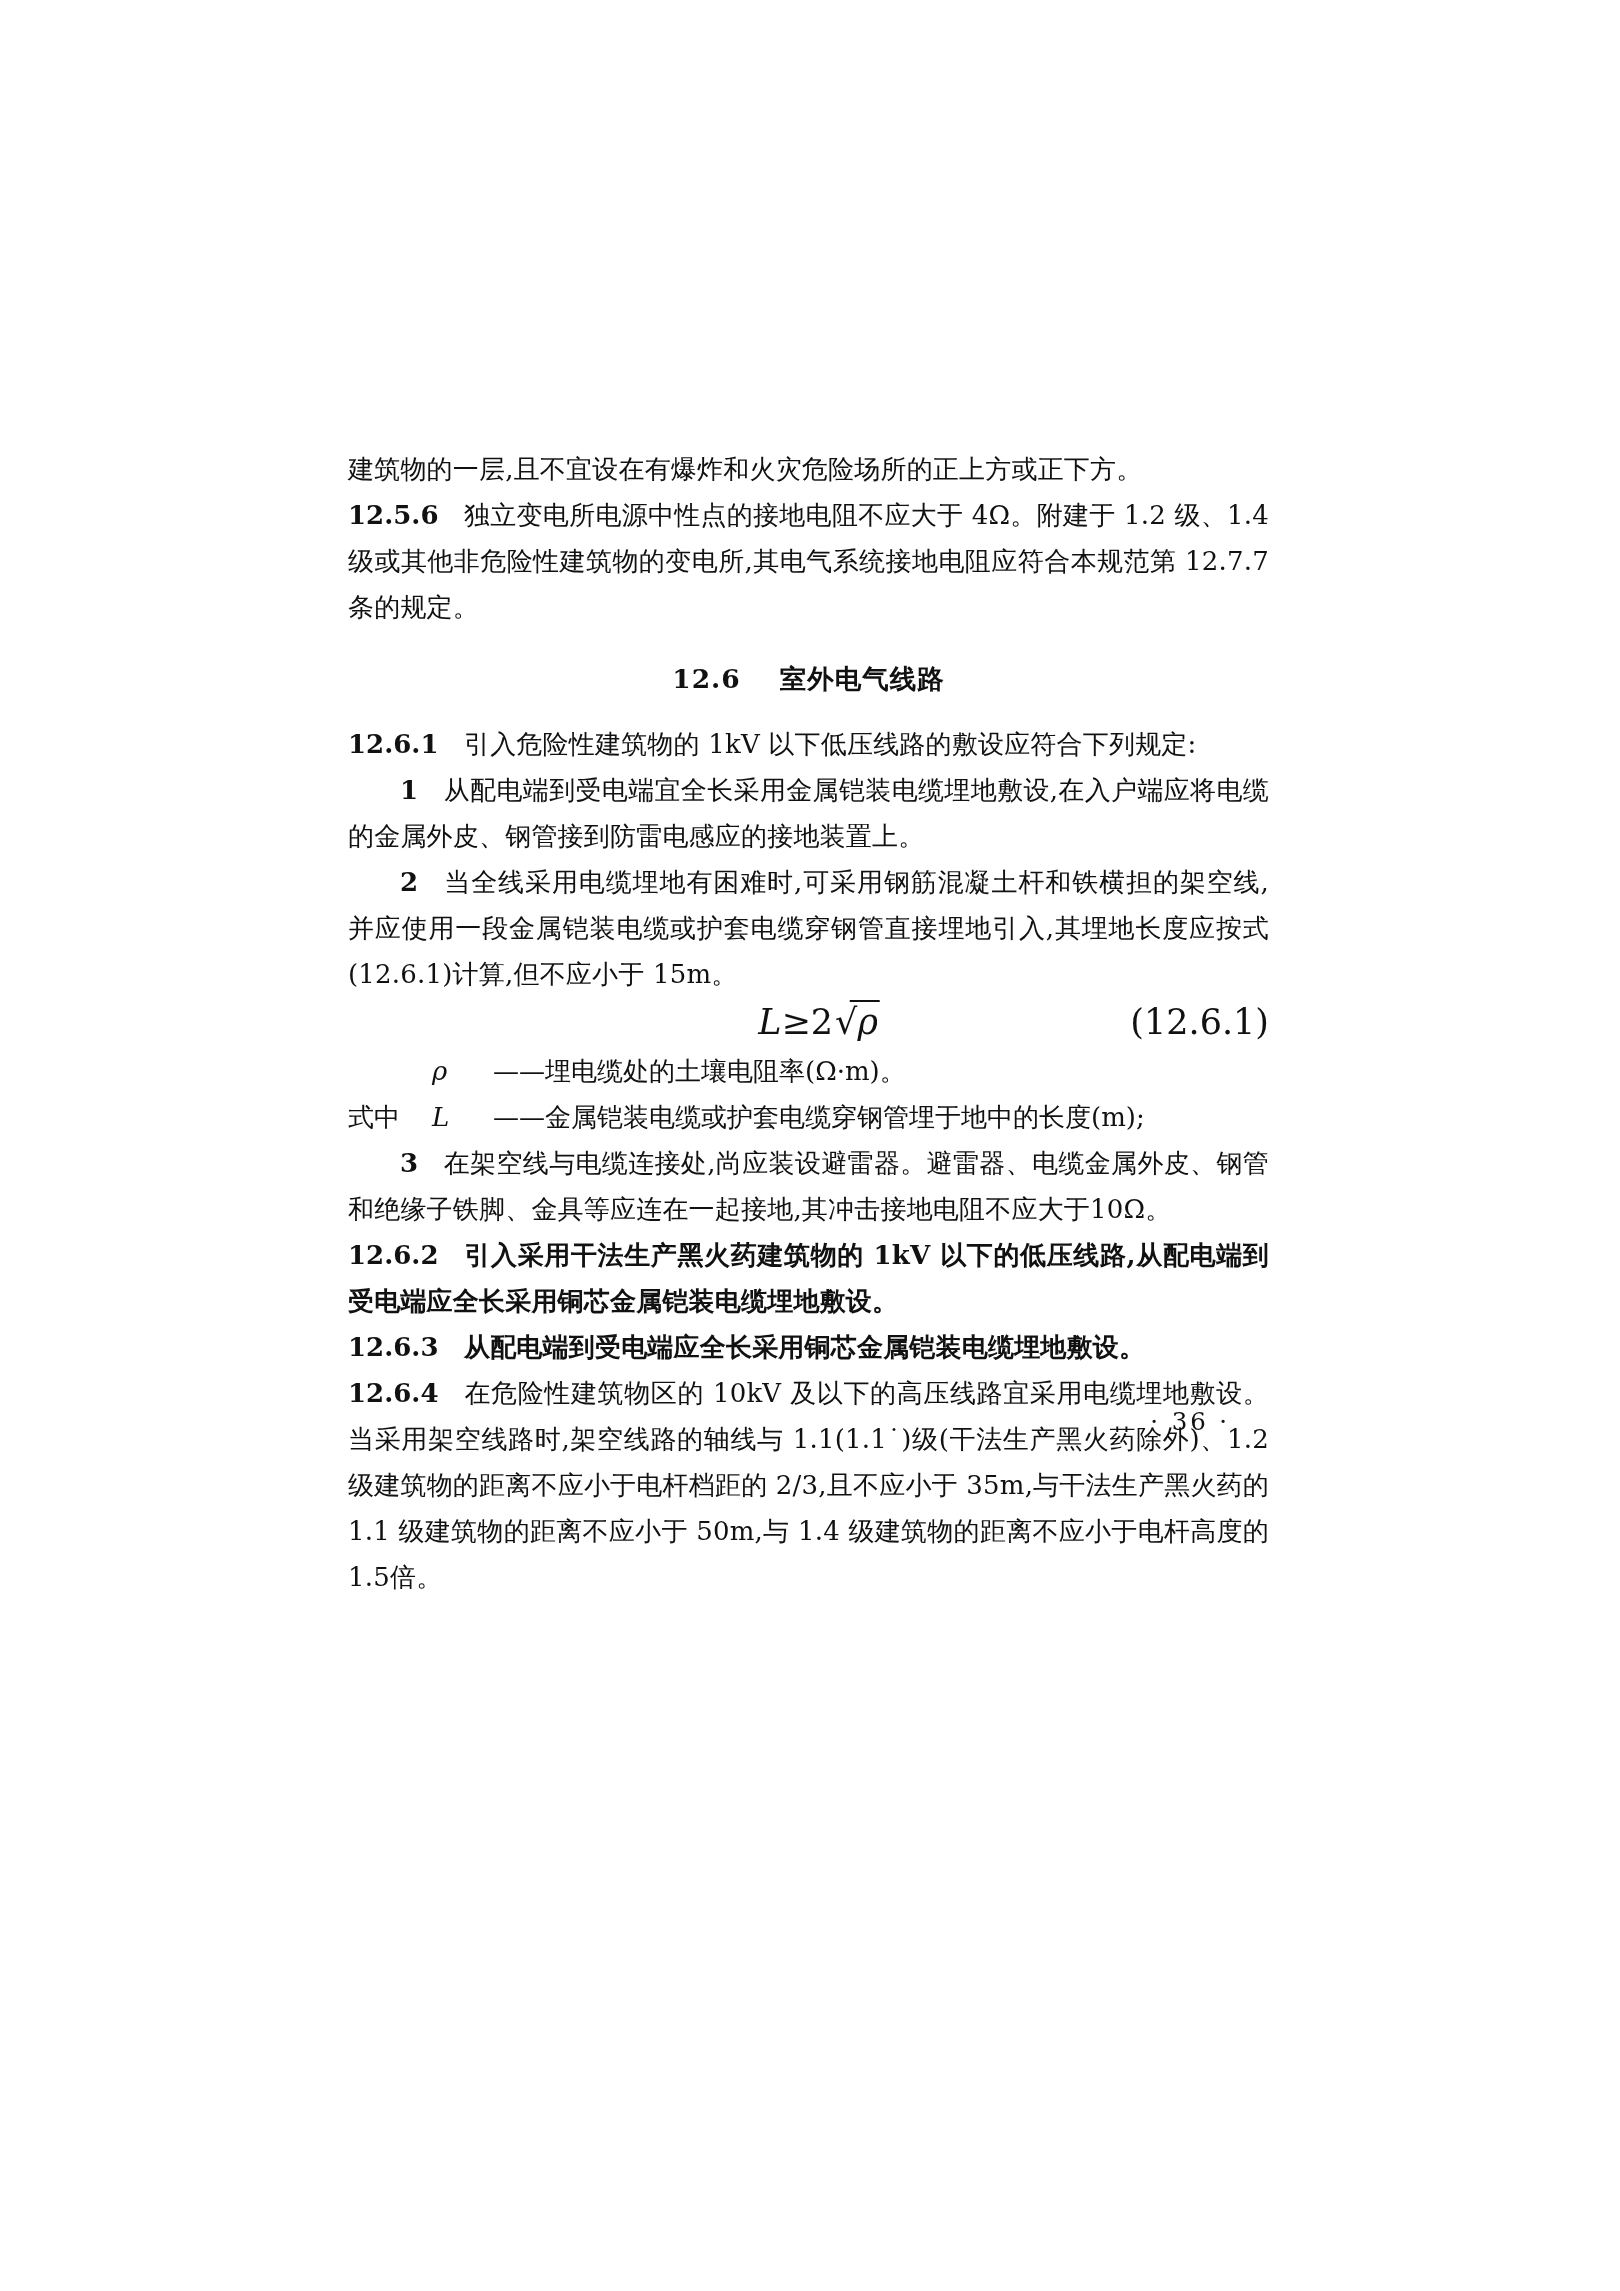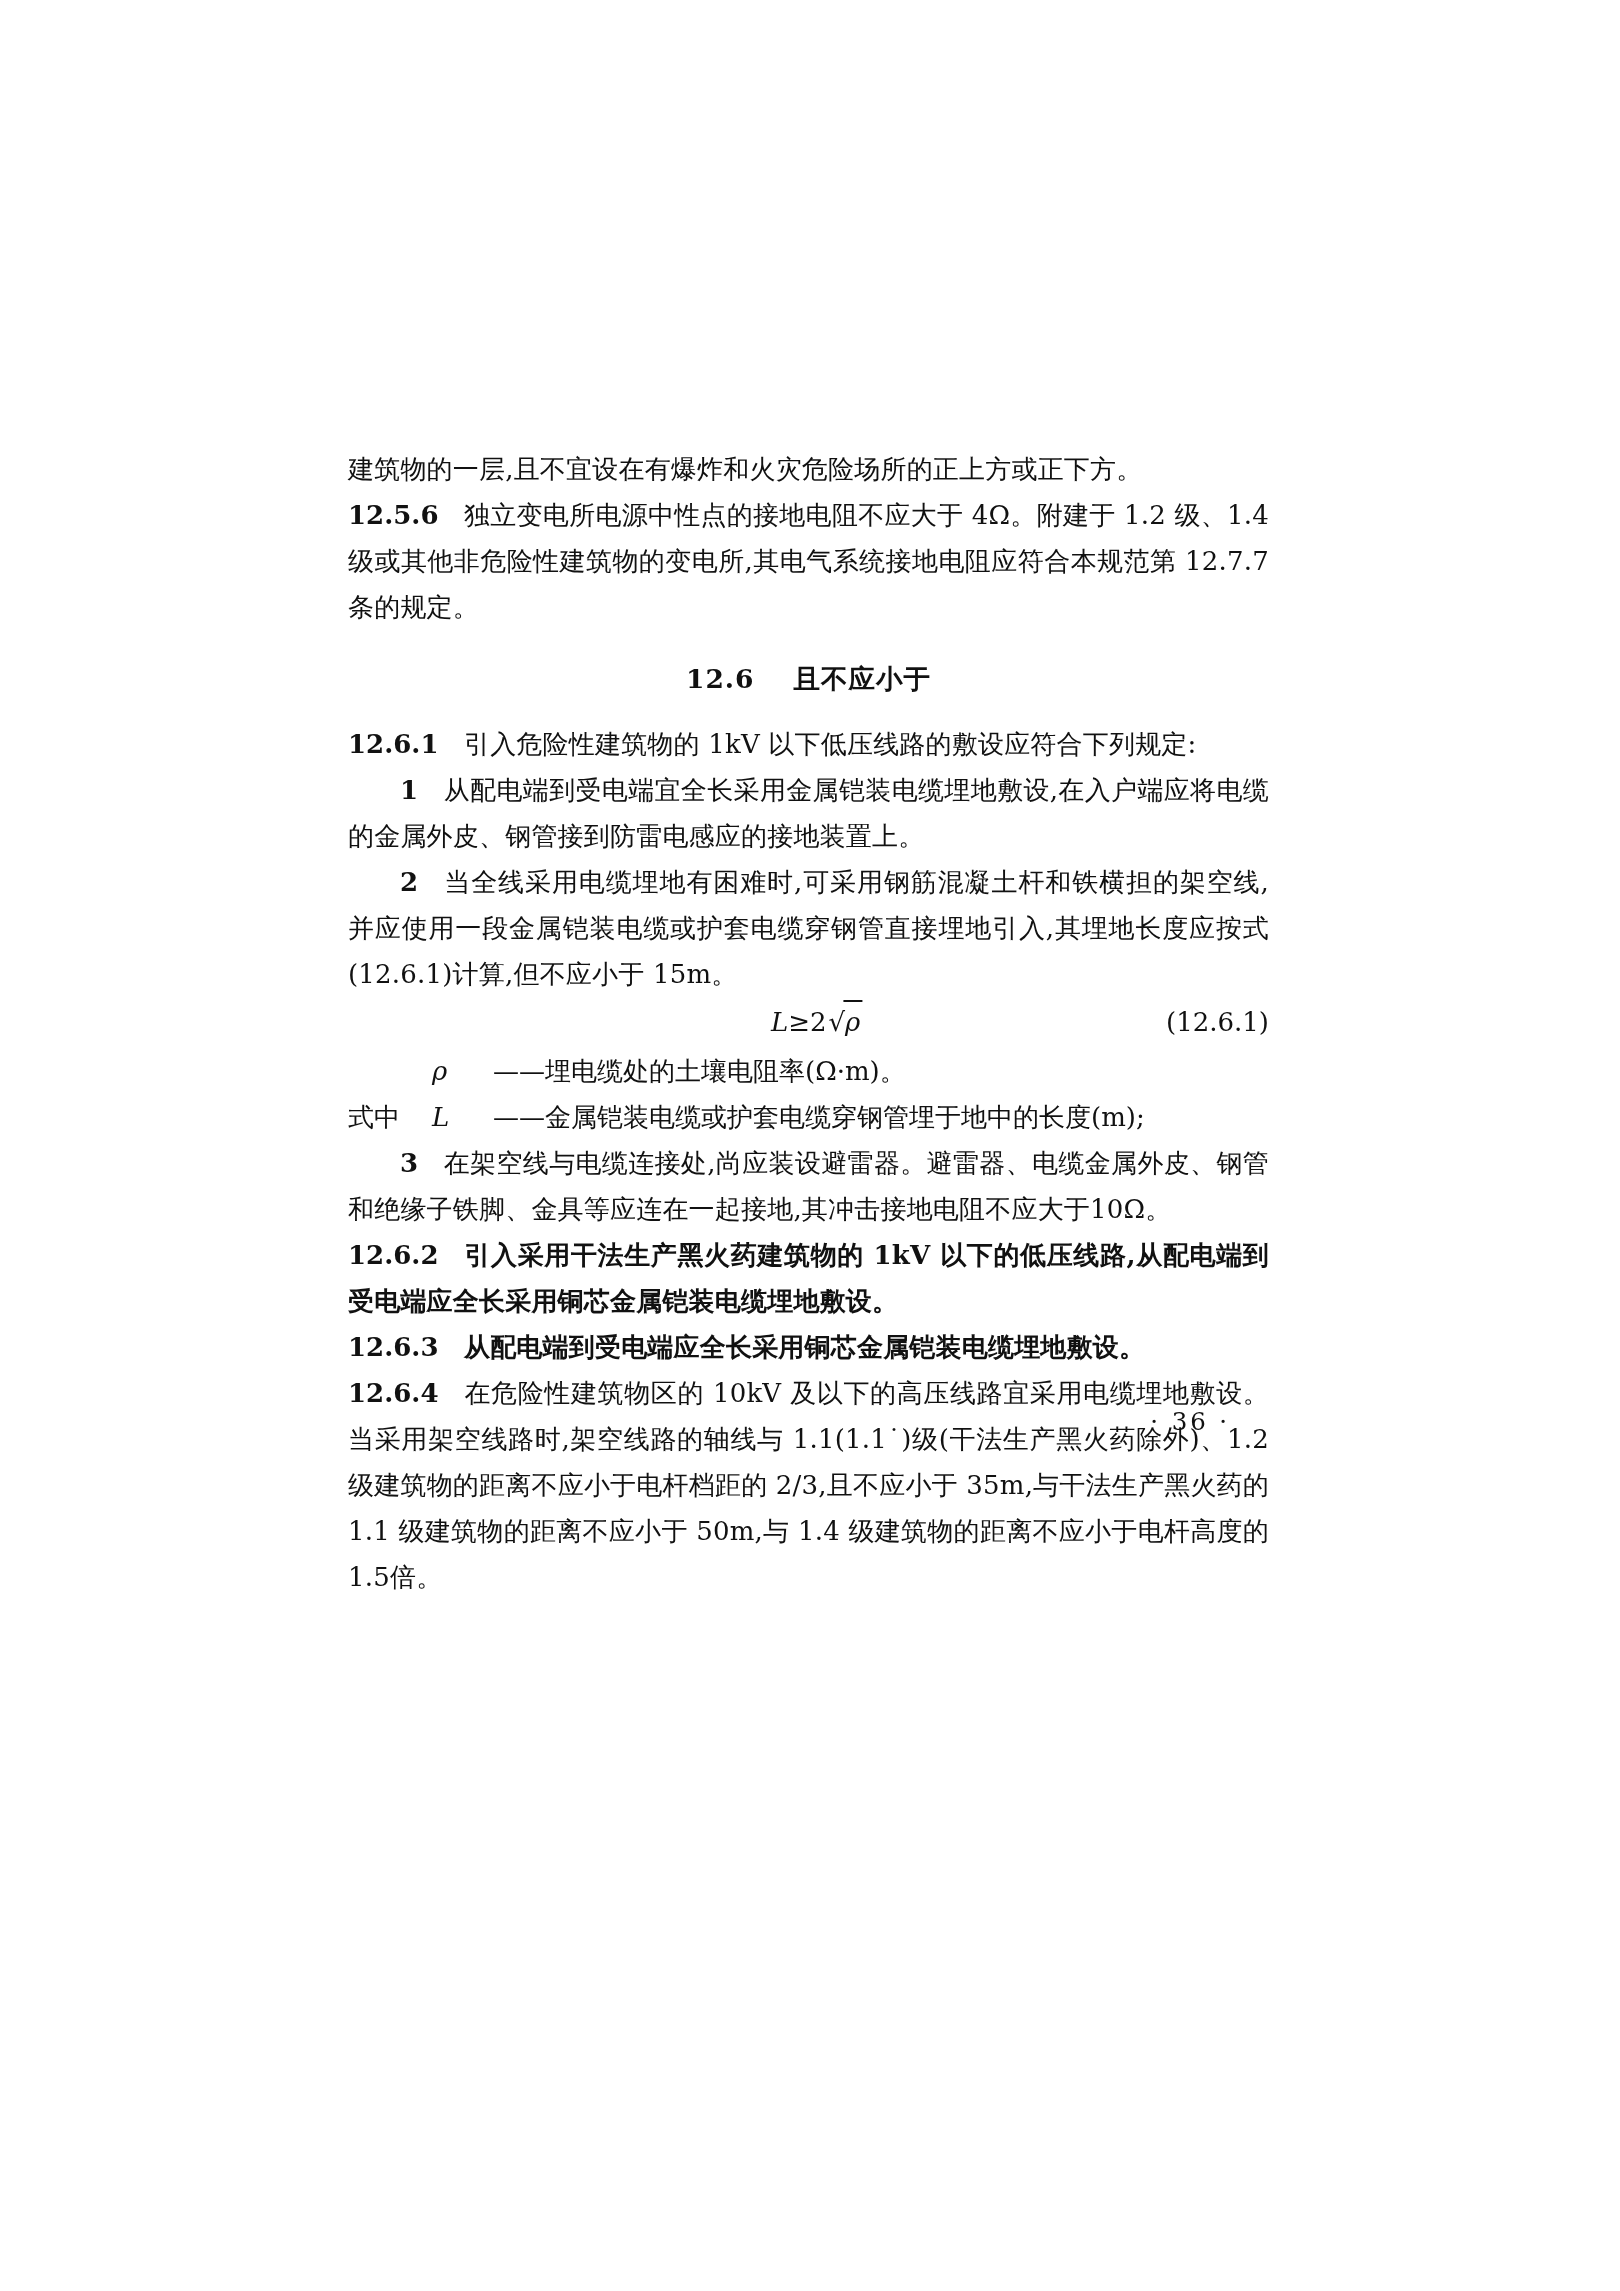--- a/index.html
+++ b/index.html
@@ -55,21 +55,21 @@
   .section-head .sec-num {
     margin-right: 39px;
   }
   .bold-para {
     font-weight: bold;
   }
   .formula-row {
     position: relative;
     height: 51px;
     line-height: 51px;
-    font-size: 26px;
+    font-size: 35px;
     text-align: right;
   }
   .formula-body {
     position: absolute;
     left: 50%;
     transform: translateX(-42%);
     font-family: "DejaVu Serif", "Liberation Serif", serif;
     white-space: nowrap;
   }
   .formula-num {
@@ -133,21 +133,21 @@
 
     <p class="para cont">
       <span>建筑物的一层,且不宜设在有爆炸和火灾危险场所的正上方或正下方。</span>
     </p>
 
     <p class="para">
       <span class="num">12.5.6</span><span class="gap"></span><span>独立变电所电源中性点的接地电阻不应大于 4Ω。附建于 1.2 级、1.4 级或其他非危险性建筑物的变电所,其电气系统接地电阻应符合本规范第 12.7.7 条的规定。</span>
     </p>
 
     <div class="section-head">
-      <span class="sec-num">12.6</span><span>且不应小于</span>
+      <span class="sec-num">12.6</span><span>室外电气线路</span>
     </div>
 
     <p class="para">
       <span class="num">12.6.1</span><span class="gap"></span><span>引入危险性建筑物的 1kV 以下低压线路的敷设应符合下列规定:</span>
     </p>
 
     <p class="para indent2">
       <span class="num">1</span><span class="gap"></span><span>从配电端到受电端宜全长采用金属铠装电缆埋地敷设,在入户端应将电缆的金属外皮、钢管接到防雷电感应的接地装置上。</span>
     </p>
 

